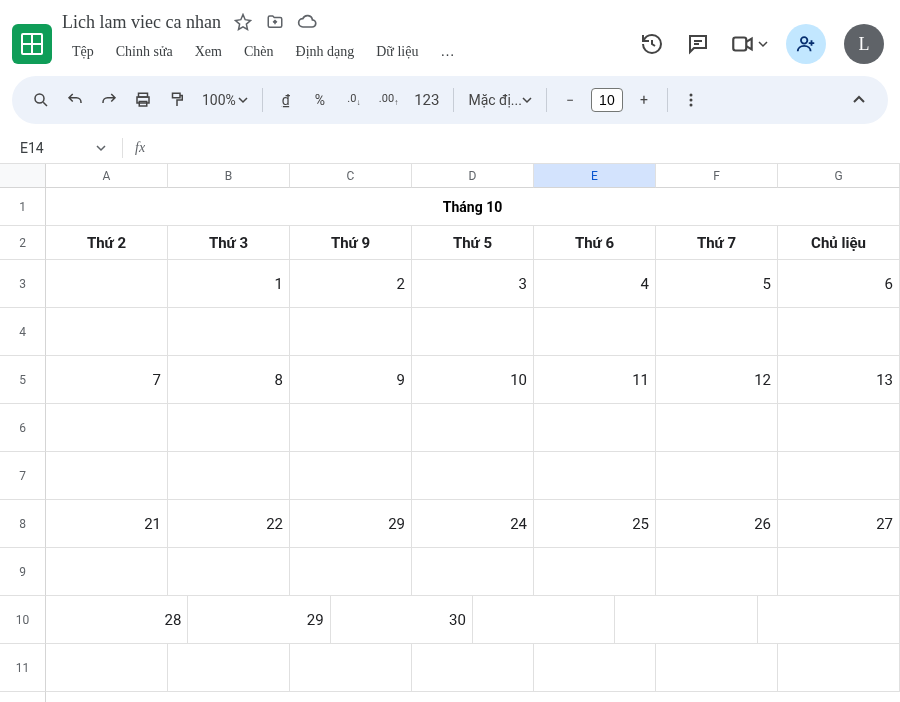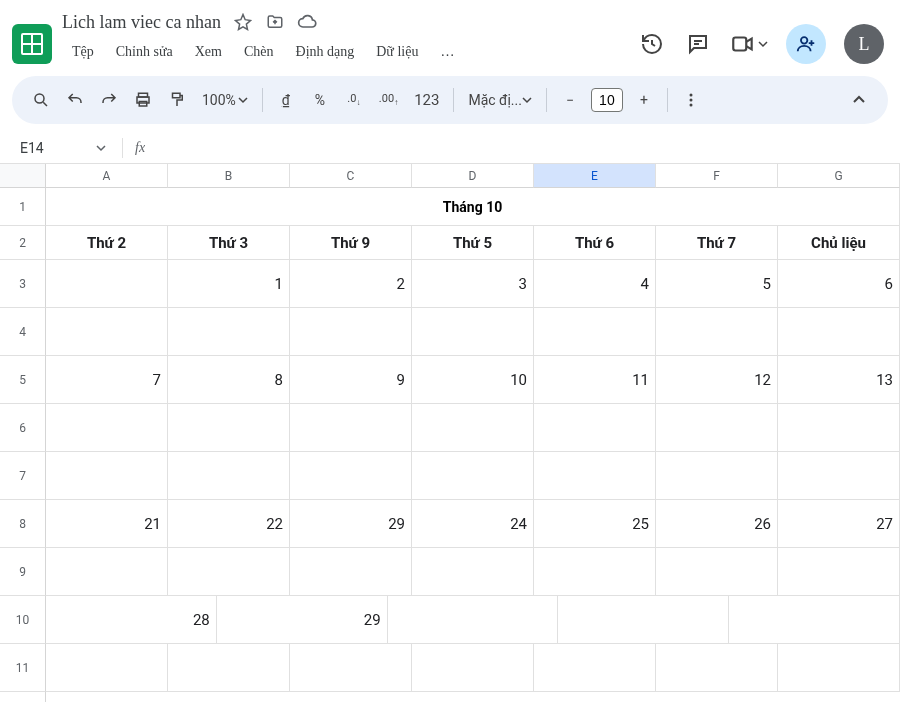--- a/index.html
+++ b/index.html
@@ -390,20 +390,21 @@
           <div class="cell "></div>
           <div class="cell "></div>
           <div class="cell "></div>
           <div class="cell "></div>
           <div class="cell "></div>
           <div class="cell "></div>
         </div>
         <div class="row ">
           <div class="cell num">28</div>
           <div class="cell num">29</div>
+          <div class="cell num">30</div>
           <div class="cell num"></div>
           <div class="cell num"></div>
           <div class="cell num"></div>
         </div>
         <div class="row ">
           <div class="cell "></div>
           <div class="cell "></div>
           <div class="cell "></div>
           <div class="cell "></div>
           <div class="cell "></div>

